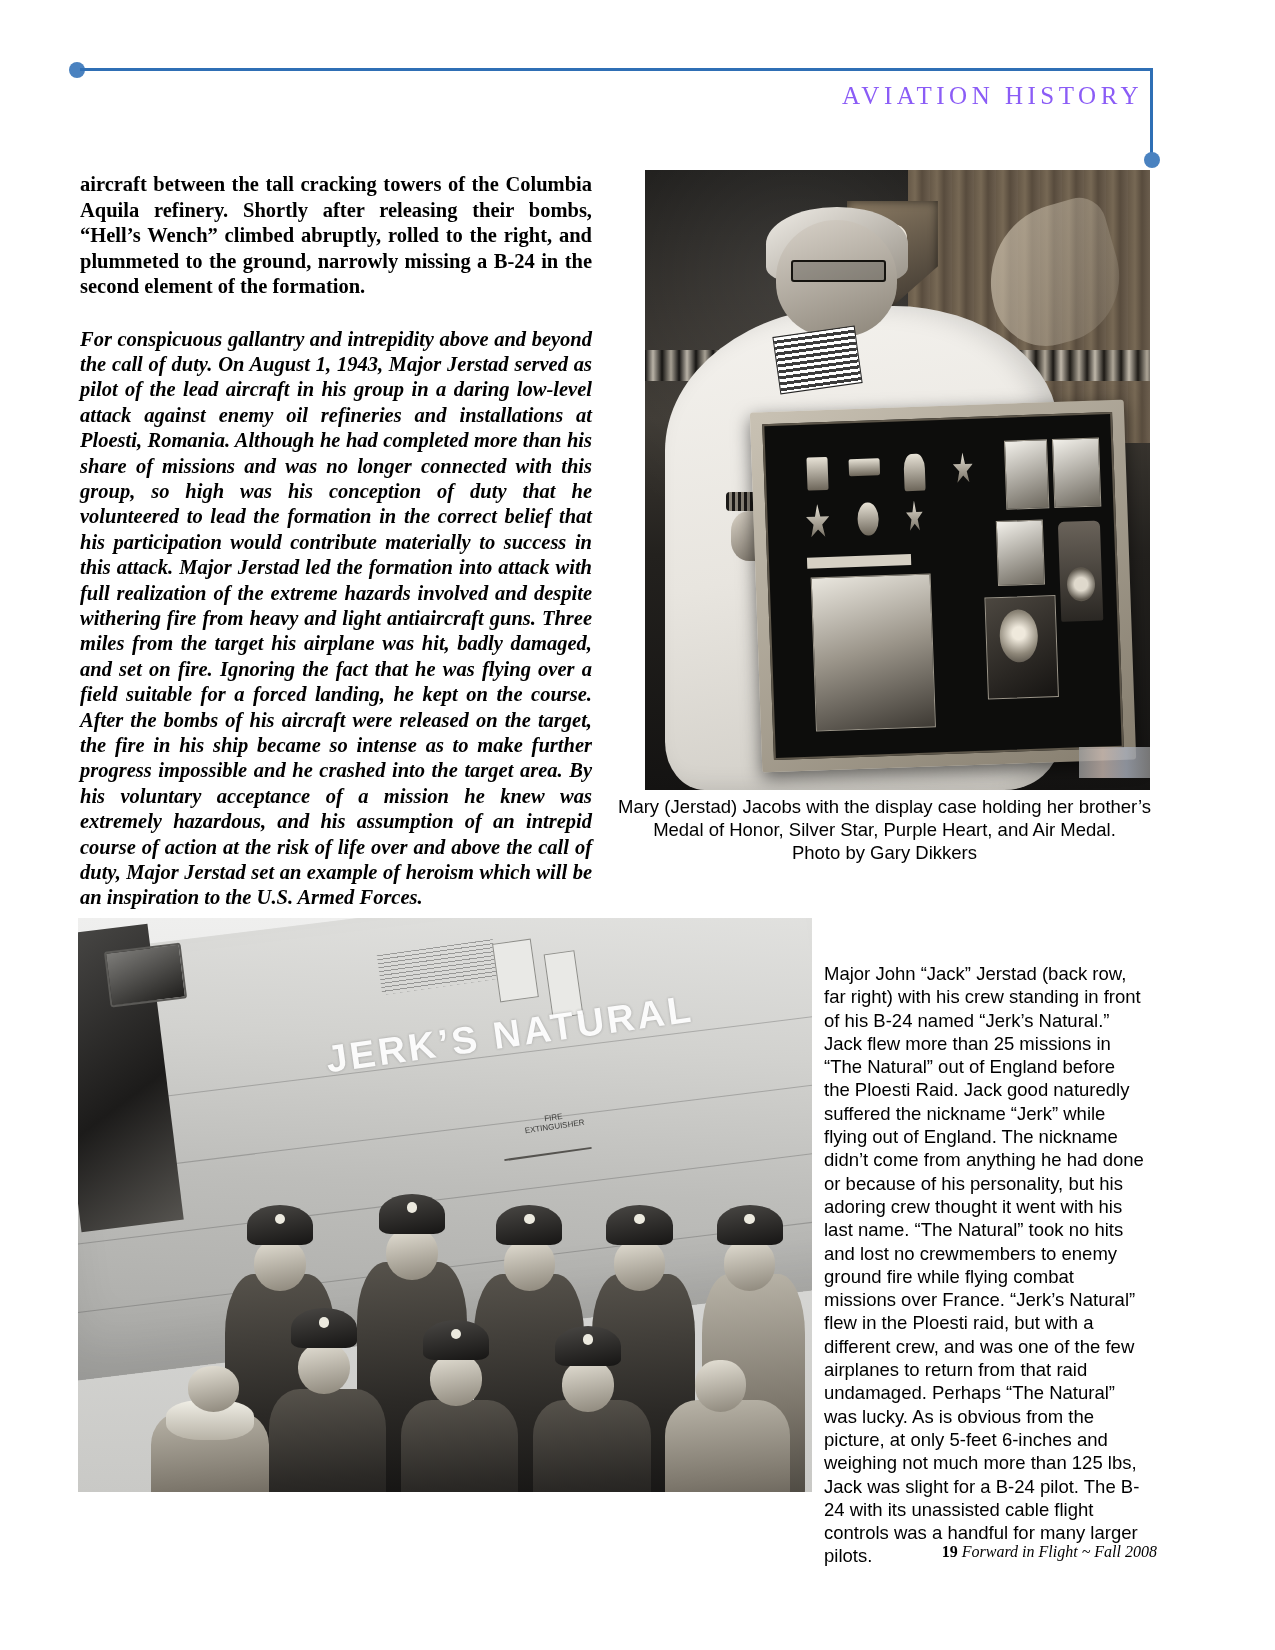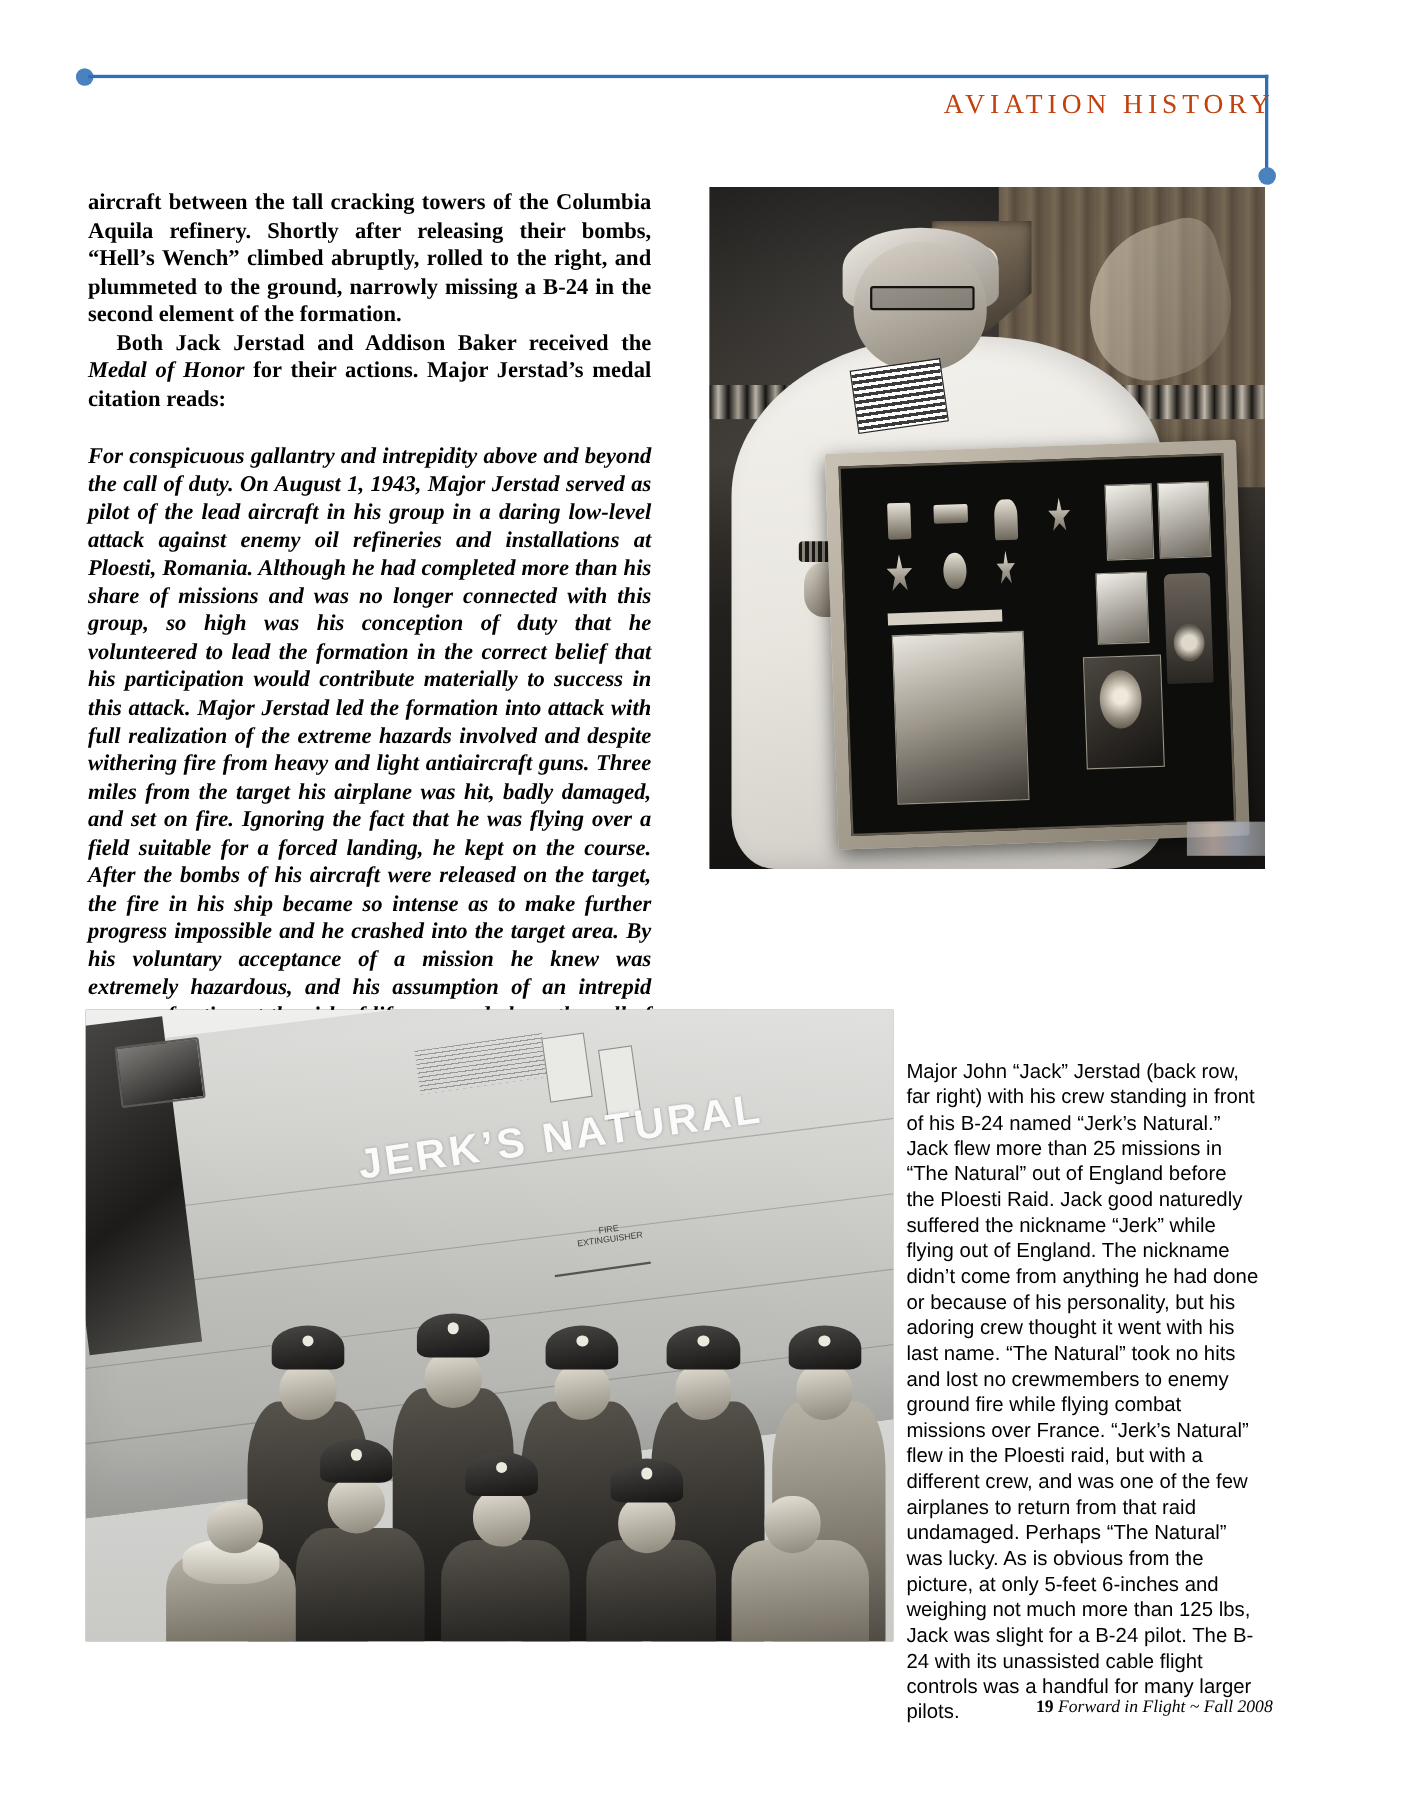--- a/index.html
+++ b/index.html
@@ -46,26 +46,26 @@
     position: absolute;
     left: 1144px;
     top: 152px;
     width: 16px;
     height: 16px;
     border-radius: 50%;
     background: #4a82c0;
   }
   .header-title {
     position: absolute;
-    right: 116px;
+    right: 132px;
     top: 82px;
     font-family: "Liberation Serif", "DejaVu Serif", serif;
     font-size: 25px;
     letter-spacing: 4.5px;
-    color: #c2410c;
+    color: #8b5cf6;
     white-space: nowrap;
   }
 
   
   .left-col {
     position: absolute;
     left: 80px;
     top: 172px;
     width: 512px;
     font-weight: bold;
@@ -504,21 +504,20 @@
 <div class="page">
 
   <div class="header-dot-left"></div>
   <div class="header-rule-h"></div>
   <div class="header-rule-v"></div>
   <div class="header-dot-right"></div>
   <div class="header-title">AVIATION HISTORY</div>
 
   <div class="left-col">
     <p class="body-par">aircraft between the tall cracking towers of the Columbia Aquila refinery. Shortly after releasing their bombs, “Hell’s Wench” climbed abruptly, rolled to the right, and plummeted to the ground, narrowly missing a B-24 in the second element of the formation.</p>
-    <p class="body-par indent"><span>Both Jack Jerstad and Addison Baker received the </span><em>Medal of Honor</em><span> for their actions. Major Jerstad’s medal citation reads:</span></p>
     <div class="citation">For conspicuous gallantry and intrepidity above and beyond the call of duty. On August 1, 1943, Major Jerstad served as pilot of the lead aircraft in his group in a daring low-level attack against enemy oil refineries and installations at Ploesti, Romania. Although he had completed more than his share of missions and was no longer connected with this group, so high was his conception of duty that he volunteered to lead the formation in the correct belief that his participation would contribute materially to success in this attack. Major Jerstad led the formation into attack with full realization of the extreme hazards involved and despite withering fire from heavy and light antiaircraft guns. Three miles from the target his airplane was hit, badly damaged, and set on fire. Ignoring the fact that he was flying over a field suitable for a forced landing, he kept on the course. After the bombs of his aircraft were released on the target, the fire in his ship became so intense as to make further progress impossible and he crashed into the target area. By his voluntary acceptance of a mission he knew was extremely hazardous, and his assumption of an intrepid course of action at the risk of life over and above the call of duty, Major Jerstad set an example of heroism which will be an inspiration to the U.S. Armed Forces.</div>
   </div>
 
   <div class="photo photo-top">
     <div class="ph-bg top-room"></div>
     <div class="wood-panel"></div>
     <div class="plaque"></div>
     <div class="figurine-leg"></div>
     <div class="shelf"></div>
 
@@ -545,20 +544,21 @@
         <div class="pic-inset pi-3"></div>
         <div class="pic-inset pi-portrait"></div>
         <div class="pic-inset pi-box"></div>
         <div class="moh-badge"></div>
         <div class="moh-ribbon"></div>
       </div>
     </div>
     <div class="colorbar"></div>
   </div>
 
+  <div class="caption-top">Mary (Jerstad) Jacobs with the display case holding her brother’s Medal of Honor, Silver Star, Purple Heart, and Air Medal.<br>Photo by Gary Dikkers</div>
 
   <div class="photo photo-bottom">
     <div class="ph-bg crew-sky"></div>
     <div class="fuselage">
       <div class="fuse-line" style="top:36%"></div>
       <div class="fuse-line" style="top:52%"></div>
       <div class="fuse-line" style="top:68%"></div>
       <div class="fuse-line" style="top:84%"></div>
     </div>
     <div class="dark-nose"></div>

